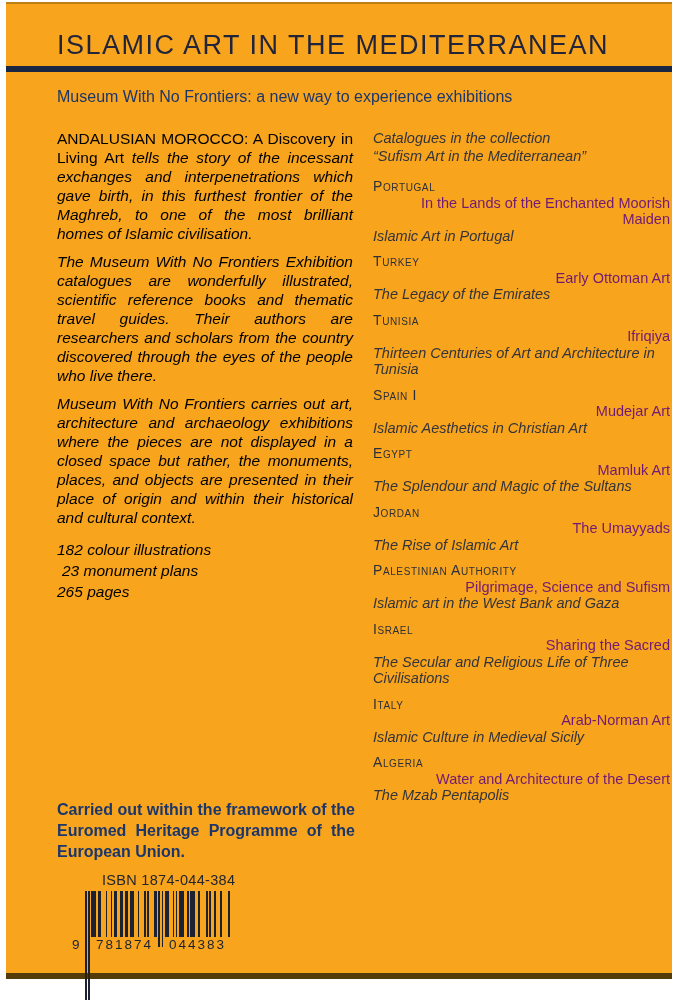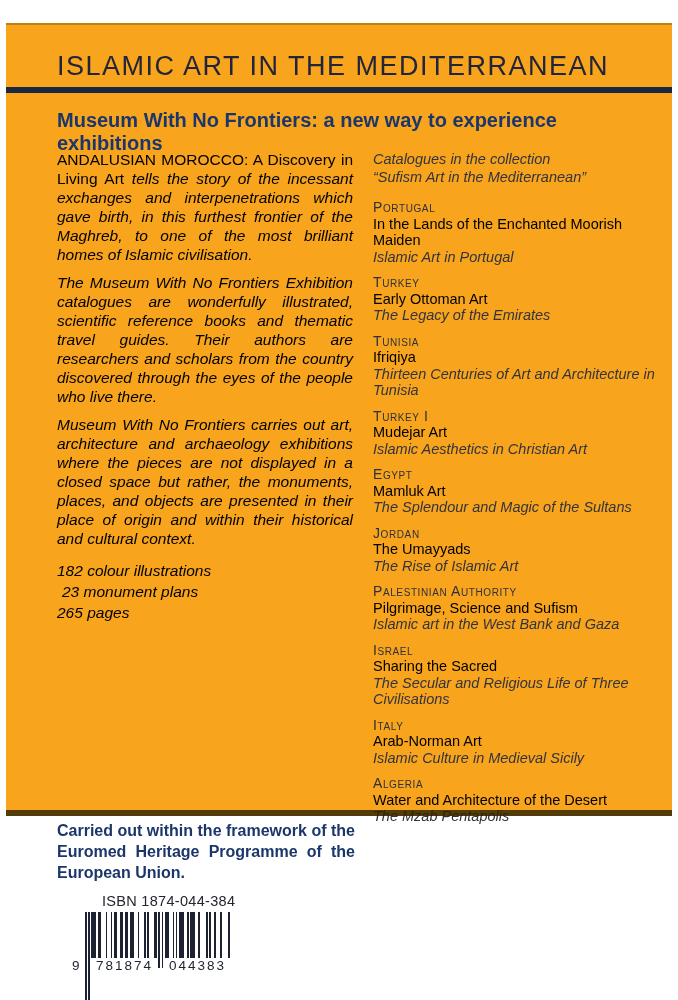--- a/index.html
+++ b/index.html
@@ -1,60 +1,60 @@
 <!DOCTYPE html>
 <html><head>
 <meta charset="utf-8">
 <style>
   html,body{margin:0;padding:0;background:#ffffff;}
   .page{
     position:relative;width:678px;height:1000px;background:#ffffff;overflow:hidden;
     font-family:"Liberation Sans", sans-serif;
   }
   .cover{
-    position:absolute;left:6px;top:23px;width:666px;height:793px;
+    position:absolute;left:6px;top:2px;width:666px;height:977px;
     background:#F8A41C;
   }
   .cover::before{ 
     content:"";position:absolute;left:0;top:0;width:100%;height:2px;
     background:rgba(120,85,10,.45);
   }
   .cover::after{ 
     content:"";position:absolute;left:0;bottom:0;width:100%;height:6px;
     background:rgba(43,32,6,.8);
   }
   .title{
     position:absolute;left:51px;top:28px;margin:0;
     font-size:27px;font-weight:400;letter-spacing:1.5px;color:#22253A;white-space:nowrap;
   }
   .rule{
     position:absolute;left:0;top:64px;width:100%;height:6px;background:#1A2742;
   }
   .subtitle{
     position:absolute;left:51px;top:86px;width:600px;
-    font-size:20px;font-weight:bold;color:#1B366B;
+    font-size:16px;font-weight:normal;color:#1B366B;
   }
   .col-left{
     position:absolute;left:51px;top:127px;width:296px;
     color:#000000;font-size:15.5px;line-height:19px;
   }
   .col-left p{margin:0 0 9px;text-align:justify;}
   .it{font-style:italic;}
   .stats{list-style:none;margin:12px 0 0;padding:0;font-style:italic;line-height:21px;}
   .stats li:nth-child(2){padding-left:5px;}
   .col-right{
     position:absolute;left:367px;top:127px;width:297px;
     color:#33343B;font-size:14.5px;line-height:16.5px;
   }
   .cat-header{font-style:italic;margin-bottom:13px;line-height:18px;}
   .entry{margin-bottom:9px;}
   .entry .country{
     font-variant:small-caps;letter-spacing:.6px;font-size:14px;color:#2E3039;
   }
-  .entry .etitle{color:#000000;}
+  .entry .etitle{color:#701a75;text-align:right;}
   .entry .esub{font-style:italic;}
   .framework{
     position:absolute;left:51px;top:797px;width:298px;
     font-size:16px;font-weight:bold;color:#1B366B;line-height:21px;text-align:justify;
   }
   .isbn-label{
     position:absolute;left:72px;top:870px;
     font-size:14.5px;color:#23262E;letter-spacing:.3px;margin-left:24px;
   }
   .barcode{
@@ -106,21 +106,21 @@
             <div class="country">Turkey</div>
             <div class="etitle">Early Ottoman Art</div>
             <div class="esub">The Legacy of the Emirates</div>
           </div>
           <div class="entry">
             <div class="country">Tunisia</div>
             <div class="etitle">Ifriqiya</div>
             <div class="esub">Thirteen Centuries of Art and Architecture in Tunisia</div>
           </div>
           <div class="entry">
-            <div class="country">Turkey I</div>
+            <div class="country">Spain I</div>
             <div class="etitle">Mudejar Art</div>
             <div class="esub">Islamic Aesthetics in Christian Art</div>
           </div>
           <div class="entry">
             <div class="country">Egypt</div>
             <div class="etitle">Mamluk Art</div>
             <div class="esub">The Splendour and Magic of the Sultans</div>
           </div>
           <div class="entry">
             <div class="country">Jordan</div>

